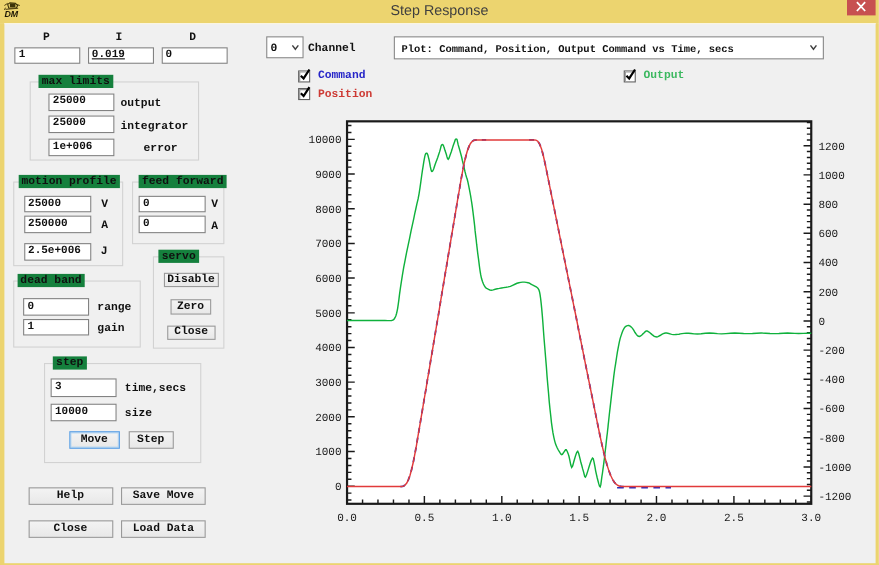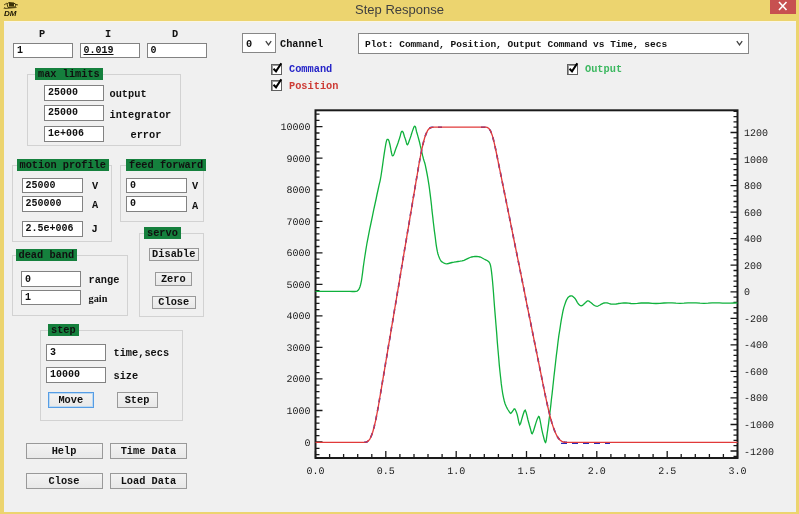--- a/index.html
+++ b/index.html
@@ -75,34 +75,34 @@
 <div class="btn" style="left:149px;top:247.5px;width:49.5px;height:13.8px;">Disable</div>
 <div class="btn" style="left:155px;top:272px;width:36.5px;height:13.8px;">Zero</div>
 <div class="btn" style="left:152px;top:295.5px;width:43.5px;height:13.8px;">Close</div>
 
 <div class="grp" style="left:11.5px;top:255px;width:116.5px;height:61px;">
     <span style="left:3px;">dead band</span>
   </div>
 <div class="inp" style="left:21px;top:271px;width:60px;height:16px;">0</div>
 <div class="inp" style="left:21px;top:289.5px;width:60px;height:15.5px;">1</div>
 <div class="lbl" style="left:88.5px;top:274px;">range</div>
-<div class="lbl" style="left:88.5px;top:292.5px;font-family:Liberation Serif, serif;">gain</div>
+<div class="lbl" style="left:88.5px;top:292.5px;">gain</div>
 
 <div class="grp" style="left:40px;top:330px;width:142.5px;height:91px;">
     <span style="left:7px;">step</span>
   </div>
 <div class="inp" style="left:46px;top:344px;width:60px;height:17px;">3</div>
 <div class="inp" style="left:46px;top:366.5px;width:60px;height:16.5px;">10000</div>
 <div class="lbl" style="left:113.5px;top:347px;">time,secs</div>
 <div class="lbl" style="left:113.5px;top:369.5px;">size</div>
-<div class="btn" style="left:48px;top:392px;width:45.5px;height:16px;border:1px solid #569de5;box-shadow:inset 0 0 0 1px #bcd9f2;">Move</div>
+<div class="btn" style="left:63px;top:392px;width:45.5px;height:16px;border:1px solid #569de5;box-shadow:inset 0 0 0 1px #bcd9f2;">Move</div>
 <div class="btn" style="left:116.5px;top:392px;width:41px;height:16px;">Step</div>
 
 <div class="btn" style="left:25.5px;top:442.5px;width:77px;height:16.5px;">Help</div>
-<div class="btn" style="left:110px;top:442.5px;width:77px;height:16.5px;">Time Data</div>
+<div class="btn" style="left:110px;top:442.5px;width:77px;height:16.5px;">Save Move</div>
 <div class="btn" style="left:25.5px;top:472.5px;width:77px;height:16.5px;">Close</div>
 <div class="btn" style="left:110px;top:472.5px;width:77px;height:16.5px;">Load Data</div>
 
 <div class="abs" style="left:241.5px;top:33px;width:34px;height:19.5px;background:#fff;border:1px solid #878787;"></div>
 <div class="lbl" style="left:246px;top:37.5px;font-weight:bold;">0</div>
 <svg class="abs" style="left:265px;top:40px" width="8" height="7">
     <path d="M0.8 1.2 L3.5 4.8 L6.2 1.2" fill="none" stroke="#404040" stroke-width="1.3"></path>
   </svg>
 <div class="lbl" style="left:280px;top:38px;">Channel</div>
 

